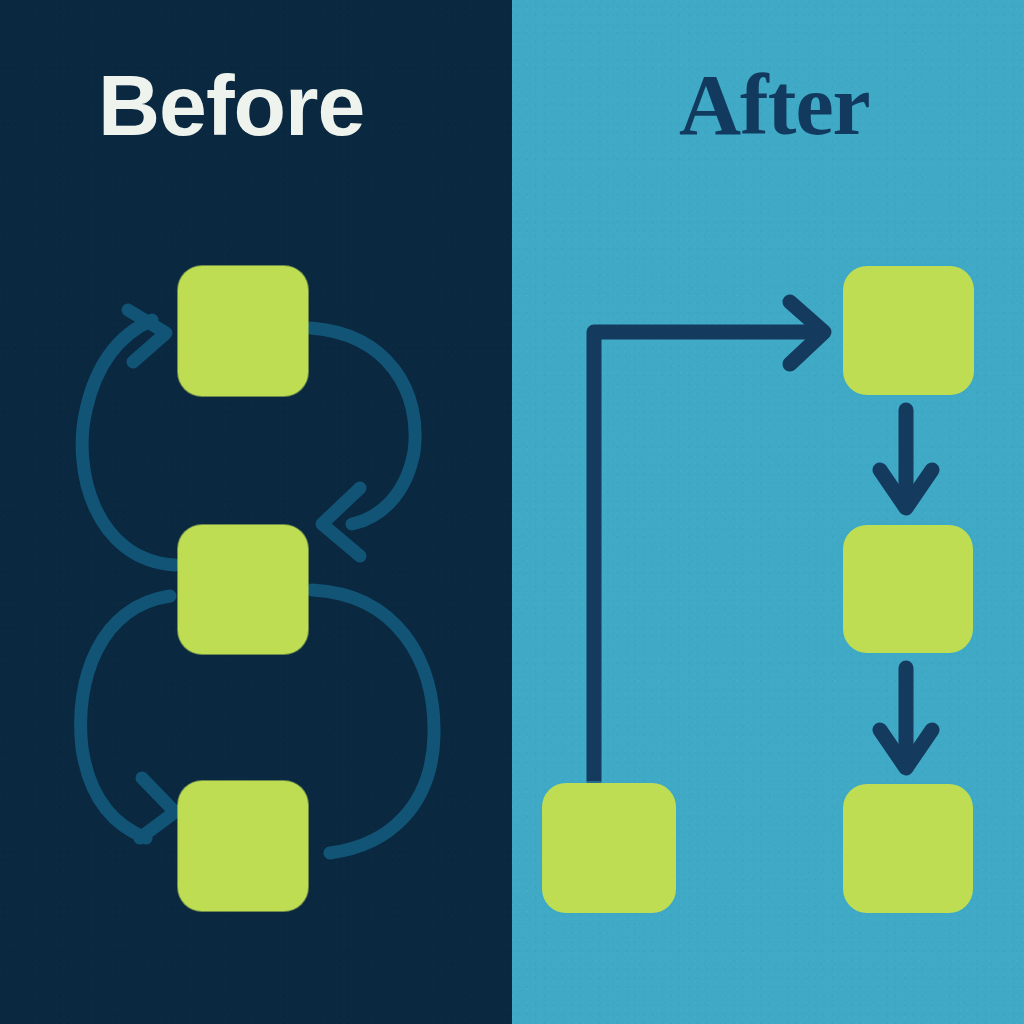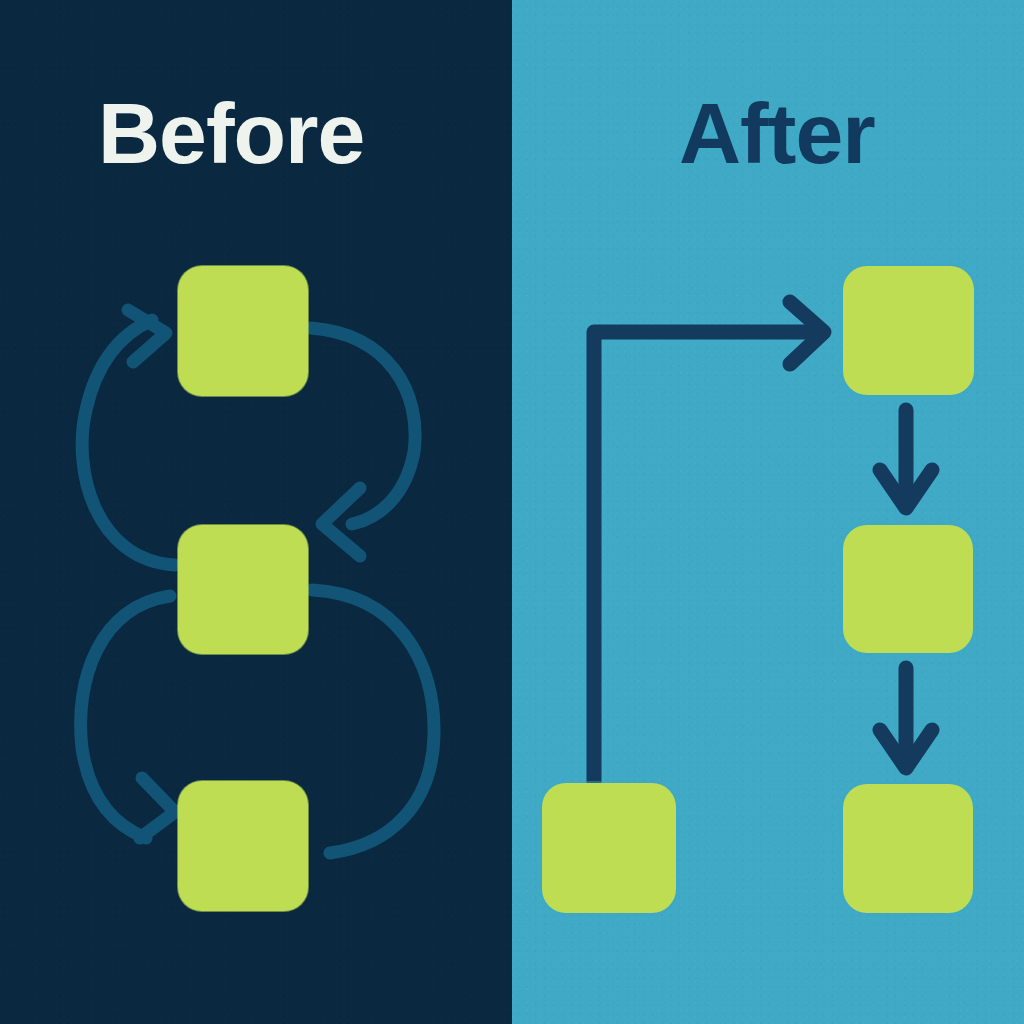--- a/index.html
+++ b/index.html
@@ -49,21 +49,20 @@
 
   
   .heading {
     position: absolute;
     font-weight: bold;
     font-size: 86px;
     line-height: 1;
     letter-spacing: -1px;
     white-space: nowrap;
     user-select: none;
-    margin-top: 28px;
   }
   #title-before {
     left: 98px;
     top: 62px;
     color: #eef3ee;
   }
   #title-after {
     left: 679px;
     top: 62px;
     color: #123a5e;
@@ -142,21 +141,21 @@
         <path d="M 394 410 L 394 498"></path>
         <path d="M 368 470 L 394 508 L 420 470"></path>
 
         <path d="M 394 668 L 394 758"></path>
         <path d="M 368 730 L 394 768 L 420 730"></path>
 
         <path d="M 692 848 L 820 848" stroke-width="14"></path>
       </g>
     </svg>
 
-    <div class="heading" id="title-after" style="left:167px;">After</div>
+    <div class="heading" id="title-after" style="left:167px;font-family:Liberation Serif, serif;">After</div>
 
     <div class="node on-light" id="node-a1" style="left:331px;"></div>
     <div class="node on-light" id="node-a2" style="left:331px;"></div>
     <div class="node on-light" id="node-a3" style="left:331px;"></div>
     <div class="node on-light" id="node-a4" style="left:30px;"></div>
   </div>
 
 </div>
 
 </body></html>

